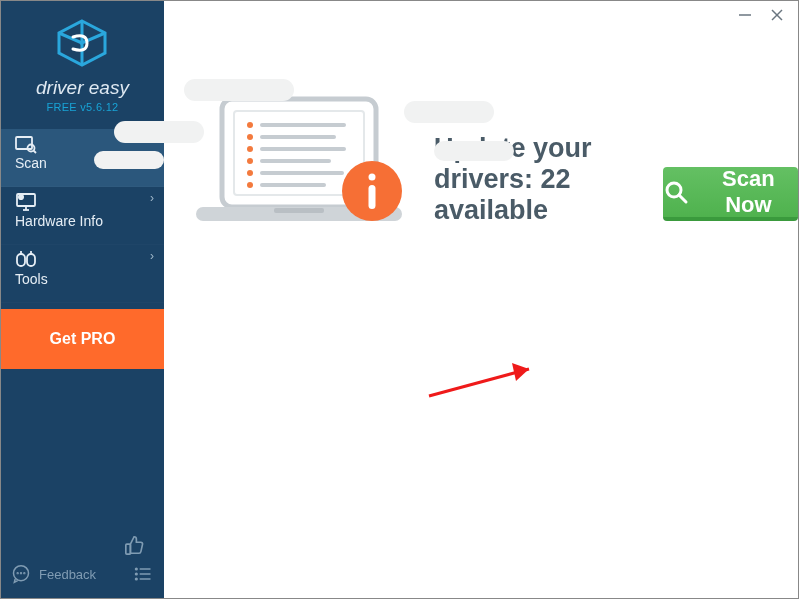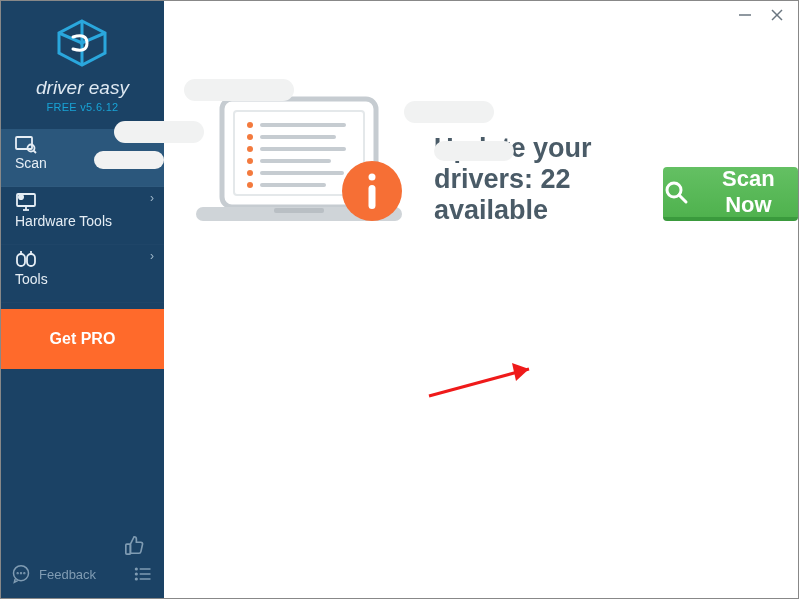--- a/index.html
+++ b/index.html
@@ -72,21 +72,21 @@
       <div class="nav-item">
         <span class="icon">
           <svg width="22" height="22" viewBox="0 0 22 22" fill="none" stroke="#e6eef5" stroke-width="1.8">
             <rect x="2" y="3" width="18" height="12" rx="1"></rect>
               <line x1="8" y1="19" x2="14" y2="19"></line>
               <line x1="11" y1="15" x2="11" y2="19"></line>
             <circle cx="6" cy="6" r="3" fill="#e6eef5" stroke="none"></circle>
               <text x="6" y="8" font-size="5" fill="#1b4265" text-anchor="middle" font-weight="bold">i</text>
           </svg>
         </span>
-        <span>Hardware Tools</span>
+        <span>Hardware Info</span>
         <span class="chevron">›</span>
       </div>
 
       <div class="nav-item">
         <span class="icon">
           <svg width="22" height="22" viewBox="0 0 22 22" fill="none" stroke="#e6eef5" stroke-width="1.8">
             <rect x="2" y="5" width="8" height="12" rx="4"></rect>
             <rect x="12" y="5" width="8" height="12" rx="4"></rect>
             <line x1="6" y1="2" x2="6" y2="5"></line>
               <line x1="16" y1="2" x2="16" y2="5"></line>

